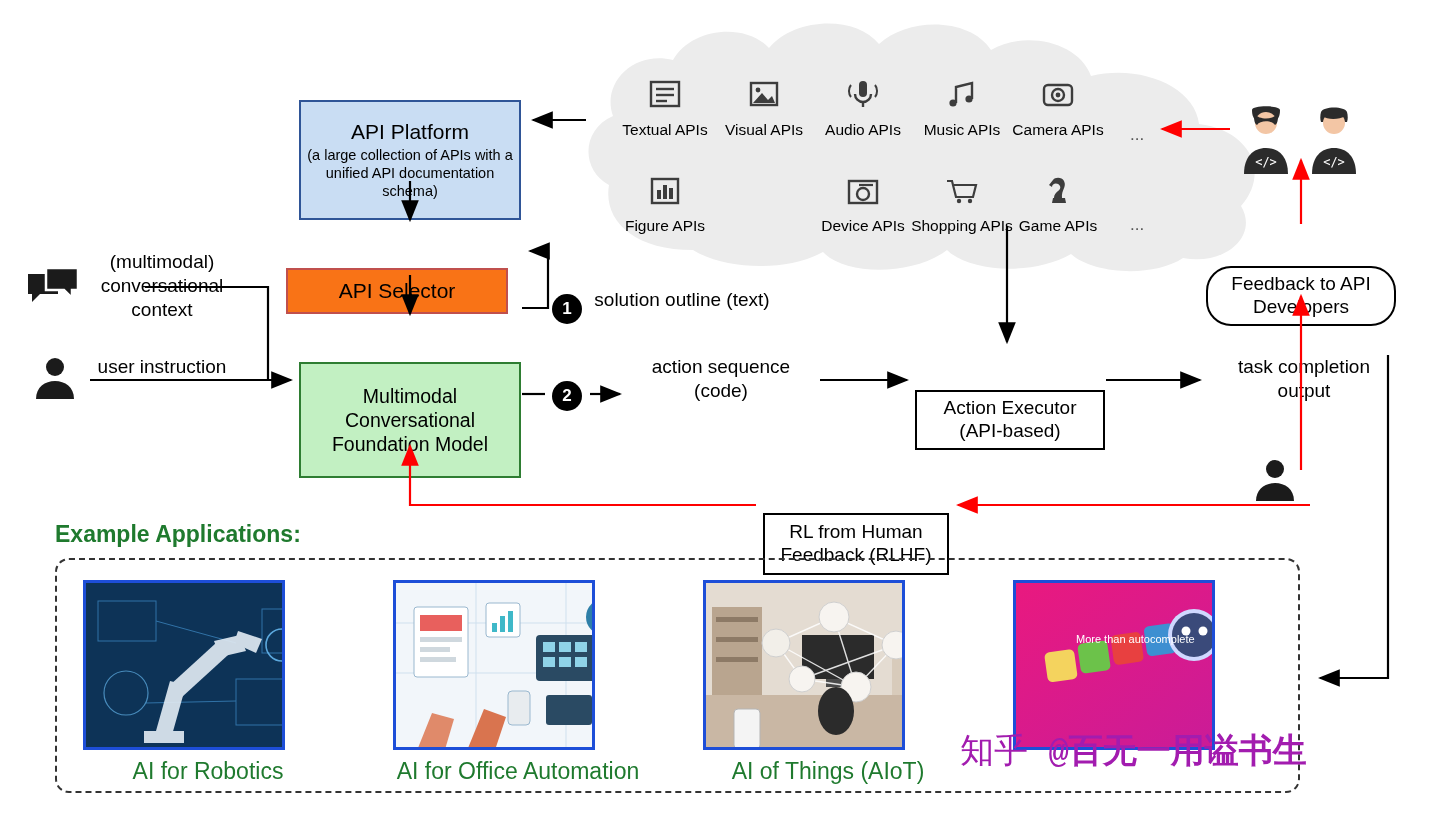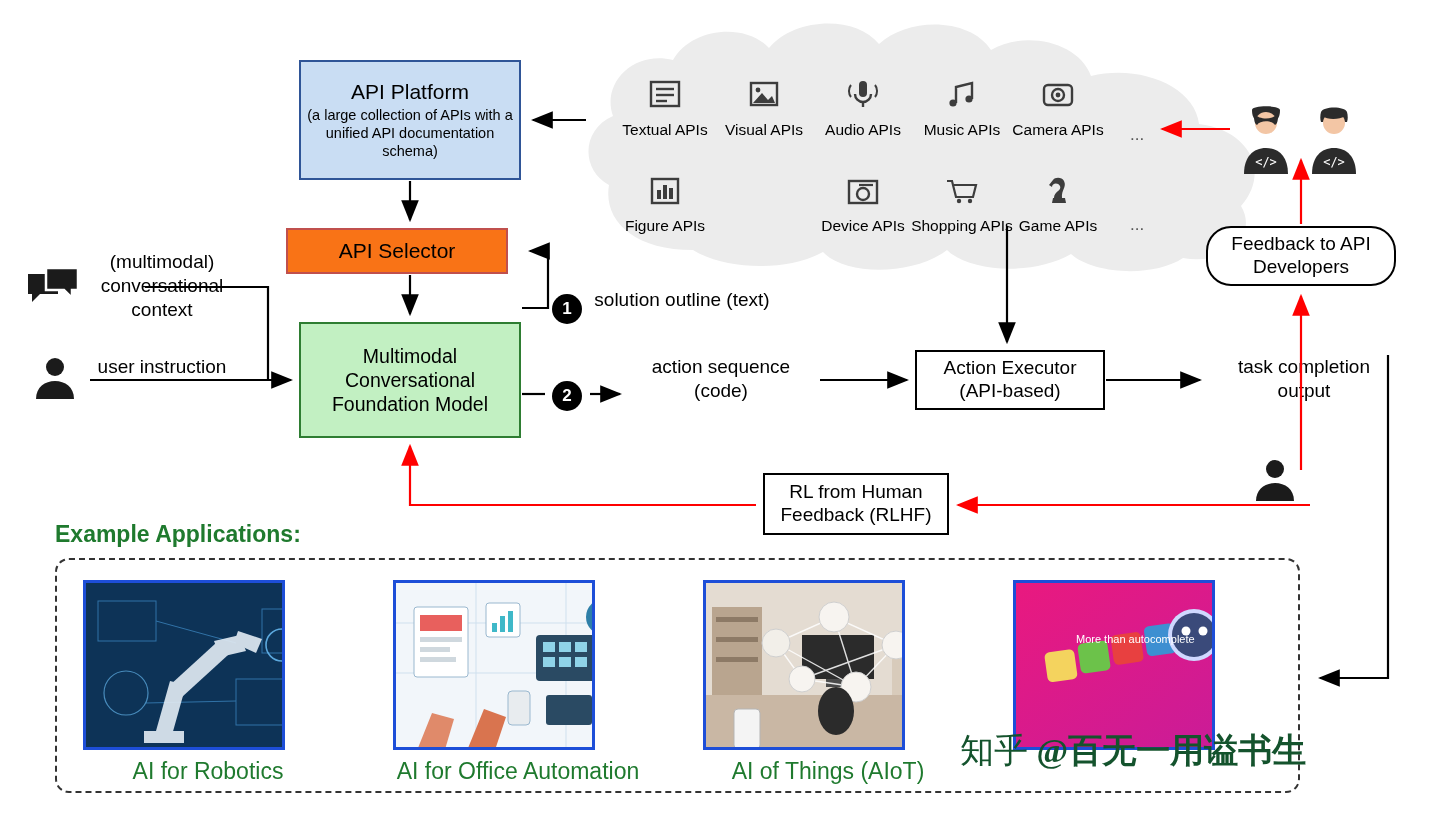--- a/index.html
+++ b/index.html
@@ -22,20 +22,21 @@
   .box {
     position: absolute;
     box-sizing: border-box;
     display: flex;
     flex-direction: column;
     align-items: center;
     justify-content: center;
     text-align: center;
     border: 2px solid #000;
     color: #000;
+    margin-top: 40px;
   }
   .box-api-platform {
     left: 299px; top: 60px; width: 222px; height: 120px;
     background: #c9ddf3;
     border-color: #2f5597;
   }
   .box-api-platform .title { font-size: 21px; margin-bottom: 2px; }
   .box-api-platform .sub { font-size: 14.5px; line-height: 1.25; }
 
   .box-api-selector {
@@ -171,22 +172,22 @@
     text-align: center;
     font-size: 23px;
     color: #1f7a2e;
   }
 
   
   .watermark {
     position: absolute;
     left: 960px; top: 728px;
     font-size: 34px;
-    color: #14532d;
-    font-family: Liberation Serif, serif;
+    color: #a21caf;
+    font-family: Liberation Mono, monospace;
     white-space: nowrap;
   }
   .watermark b { font-weight: bold; }
 
   
   #arrows { position: absolute; left: 0; top: 0; width: 1440px; height: 813px; }
 </style>
 </head>
 <body>
 

